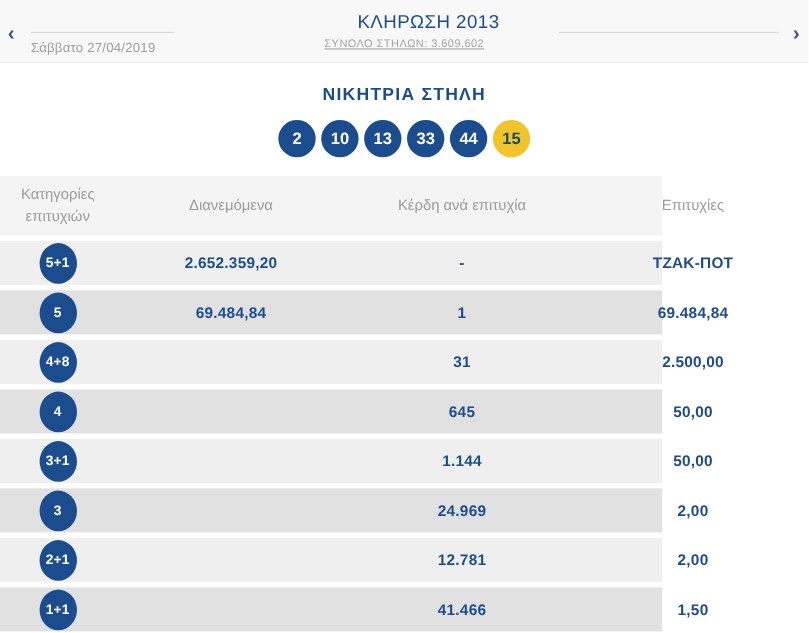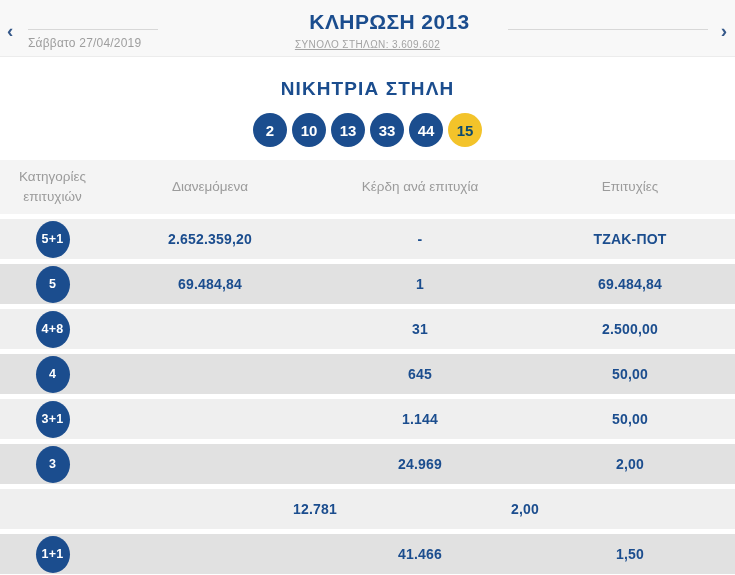--- a/index.html
+++ b/index.html
@@ -52,43 +52,43 @@
   }
   .side-right{
     position:absolute;left:508px;top:29px;width:200px;
     border-top:1px solid var(--line);
   }
   .head-center{
     position:absolute;left:0;right:0;top:10px;
     text-align:center;
   }
   .head-center .title{
-    font-size:21px;
-    font-weight:bold;
+    font-size:17px;
+    font-weight:normal;
     color:var(--navy);
     letter-spacing:0.4px;
     padding-left:44px;
   }
   .head-center .subtitle{
     margin-top:5px;
     font-size:10px;
     color:#a3a3a3;
     letter-spacing:0.4px;
     text-decoration:underline;
   }
 
   
   .winning{
     height:103px;
     padding-top:21px;
     text-align:center;
     background:#ffffff;
   }
   .winning-title{
-    font-size:19px;
+    font-size:16px;
     font-weight:bold;
     color:var(--navy);
     letter-spacing:1.1px;
   }
   .balls{
     margin-top:13px;
     display:flex;
     justify-content:center;
     gap:5px;
   }
@@ -100,21 +100,21 @@
     font-size:15px;
     font-weight:bold;
     display:flex;align-items:center;justify-content:center;
   }
   .ball.bonus{
     background:var(--yellow);
     color:#0c4a6e;
   }
 
   
-  .results{width:735px;}
+  .results{width:602px;}
   .thead{
     display:flex;
     height:54px;
     background:var(--head-bg);
     margin-bottom:5px;
   }
   .th{
     display:flex;align-items:center;justify-content:center;
     text-align:center;
     color:var(--gray-text);
@@ -229,20 +229,23 @@
       </div>
       <div class="row">
         <div class="cell c1">
           <div class="badge">3</div>
         </div>
         <div class="cell c2"></div>
         <div class="cell c3">24.969</div>
         <div class="cell c4">2,00</div>
       </div>
       <div class="row">
+        <div class="cell c1">
+          <div class="badge">2+1</div>
+        </div>
         <div class="cell c2"></div>
         <div class="cell c3">12.781</div>
         <div class="cell c4">2,00</div>
       </div>
       <div class="row">
         <div class="cell c1">
           <div class="badge">1+1</div>
         </div>
         <div class="cell c2"></div>
         <div class="cell c3">41.466</div>

